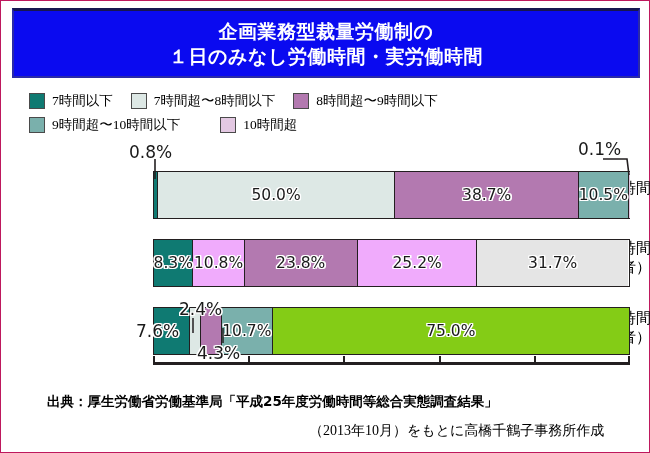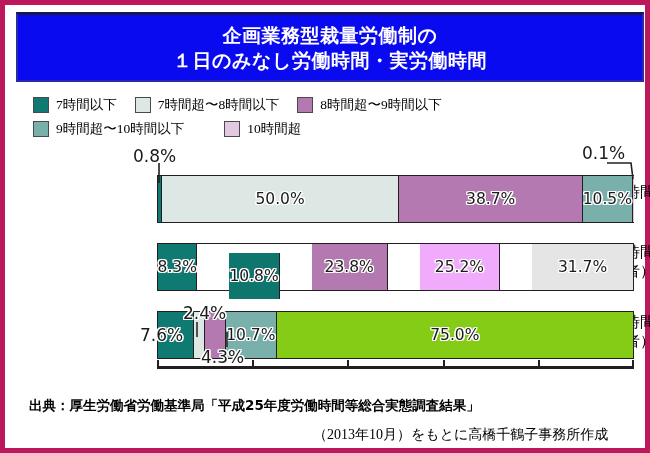--- a/index.html
+++ b/index.html
@@ -11,21 +11,21 @@
     height: 453px;
     background: #ffffff;
     font-family: "Liberation Serif", "DejaVu Serif", serif;
     overflow: hidden;
   }
   #page {
     position: relative;
     width: 650px;
     height: 453px;
     box-sizing: border-box;
-    border: 5px solid #be185d;
+    border: 1px solid #be185d;
     background: #ffffff;
     text-decoration: underline;
   }
 
   
   .title-banner {
     position: absolute;
     left: 11px;
     top: 7px;
     width: 628px;
@@ -174,21 +174,21 @@
   }
 
   
   .footer {
     position: absolute;
     left: 0;
     top: 392px;
     width: 650px;
   }
   .footer-line1 {
-    padding-left: 24px;
+    padding-left: 46px;
     font-family: "DejaVu Sans", "Liberation Sans", sans-serif;
     font-size: 13.5px;
     font-weight: bold;
     color: #000000;
     white-space: nowrap;
   }
   .footer-line2 {
     margin-top: 11px;
     padding-left: 280px;
     font-family: "Liberation Serif", "DejaVu Serif", serif;
@@ -263,25 +263,25 @@
         <span class="seg-label">10.5%</span>
       </div>
       <div class="seg" style="width:0.1%; background:#e3c8e2;"></div>
     </div>
 
     <div class="row-label" style="top:88px; width:148px;">
       <div>実労働時間</div>
       <div>（平均的な者）</div>
     </div>
 
-    <div class="bar-track" style="top:88px; height:48px;gap:32px;">
+    <div class="bar-track" style="top:88px; height:48px;">
       <div class="seg" style="width:8.3%; background:#0f7a72;">
         <span class="seg-label">8.3%</span>
       </div>
-      <div class="seg" style="width:10.8%; background:#0f766e;margin-top:9px;">
+      <div class="seg" style="width:10.8%; background:#f0abfc;">
         <span class="seg-label">10.8%</span>
       </div>
       <div class="seg" style="width:23.8%; background:#b379b0;">
         <span class="seg-label">23.8%</span>
       </div>
       <div class="seg" style="width:25.2%; background:#f0abfc;">
         <span class="seg-label">25.2%</span>
       </div>
       <div class="seg" style="width:31.7%; background:#e5e5e5;">
         <span class="seg-label">31.7%</span>

